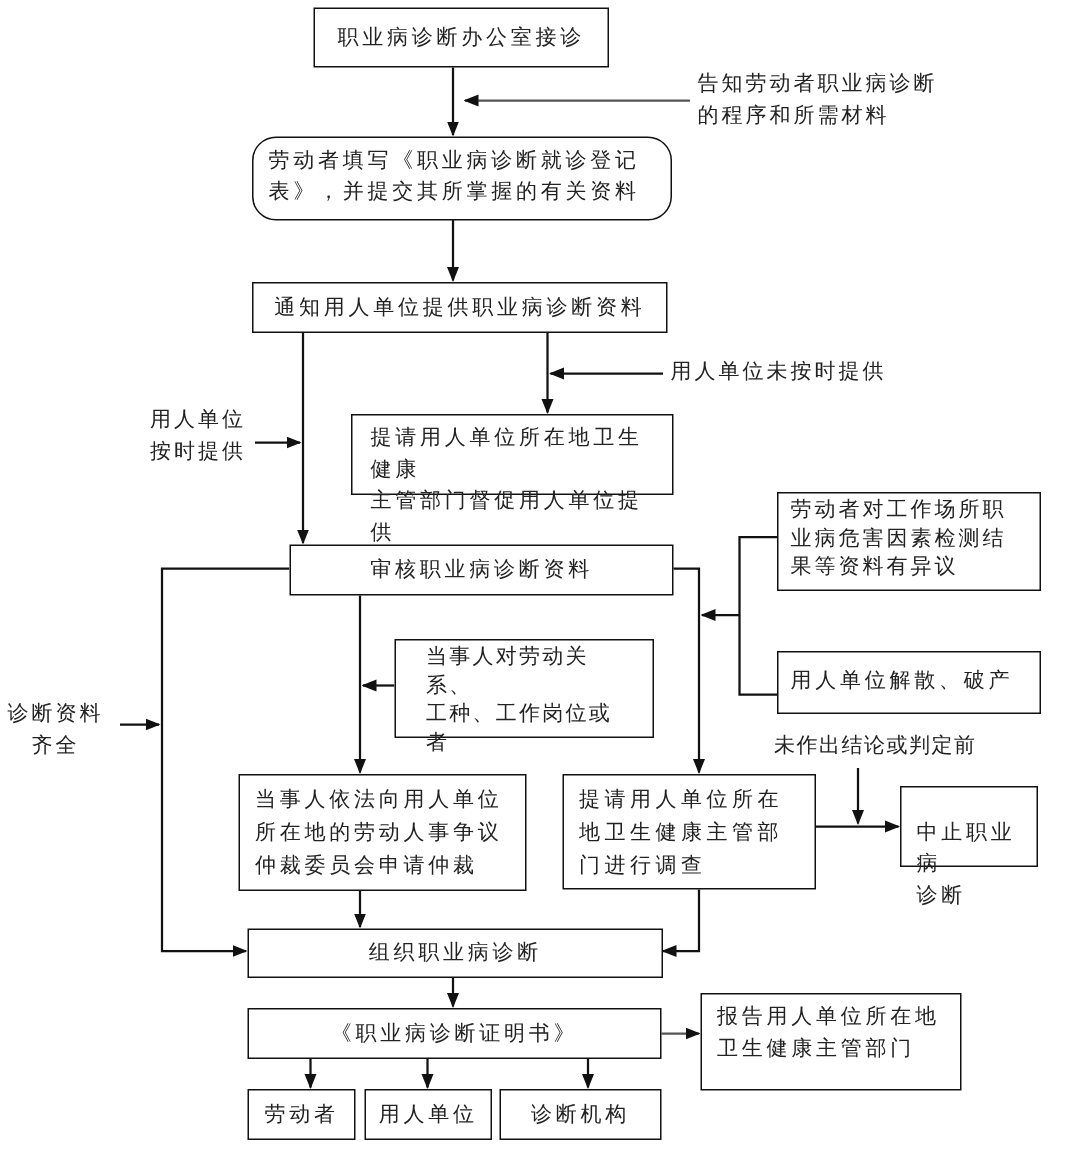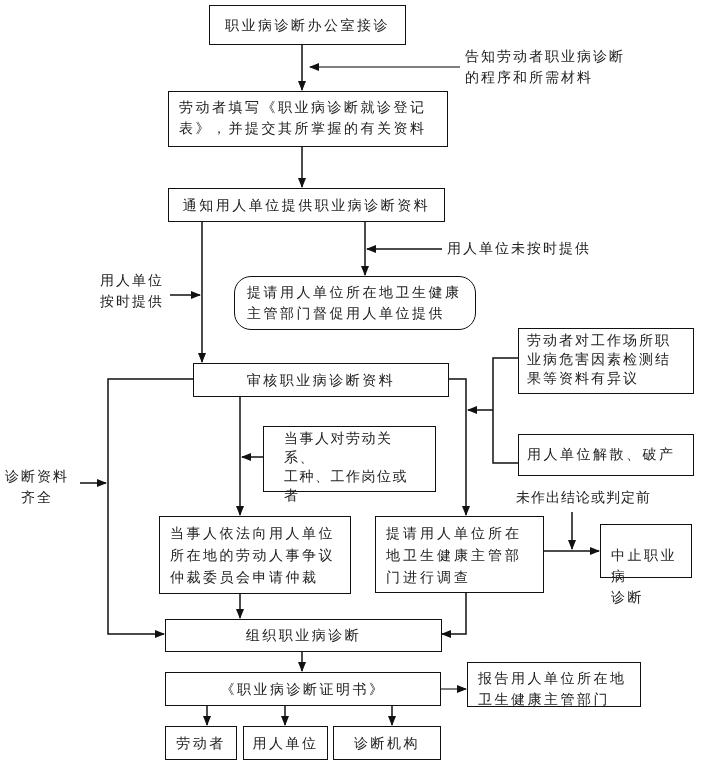--- a/index.html
+++ b/index.html
@@ -59,30 +59,30 @@
     <line x1="207" y1="705" x2="207" y2="725" marker-end="url(#ah)"></line>
     <line x1="285" y1="705" x2="285" y2="725" marker-end="url(#ah)"></line>
     <line x1="392" y1="705" x2="392" y2="725" marker-end="url(#ah)"></line>
   </g>
 </svg>
 
 <div class="box center" style="left:209px;top:5px;width:197px;height:40px;">
   <span>职业病诊断办公室接诊</span>
 </div>
 
-<div class="box left" style="left:168px;top:91px;width:280px;height:56px;padding:5px 10px;">
+<div class="box left" style="left:168px;top:91px;width:280px;height:56px;padding:5px 10px;border-radius:16px;">
   <div>劳动者填写《职业病诊断就诊登记</div>
   <div>表》，并提交其所掌握的有关资料</div>
 </div>
 
 <div class="box center" style="left:168px;top:188px;width:277px;height:34px;">
   <span>通知用人单位提供职业病诊断资料</span>
 </div>
 
-<div class="box left" style="left:234px;top:276px;width:242px;height:54px;padding:5px 12px;border-radius:17px;">
+<div class="box left" style="left:234px;top:276px;width:215px;height:54px;padding:5px 12px;">
   <div>提请用人单位所在地卫生健康</div>
   <div>主管部门督促用人单位提供</div>
 </div>
 
 <div class="box center" style="left:193px;top:363px;width:256px;height:34px;">
   <span>审核职业病诊断资料</span>
 </div>
 
 <div class="box left" style="left:518px;top:328px;width:176px;height:66px;padding:2px 8px;line-height:19px;letter-spacing:2px;">
   <div>劳动者对工作场所职</div>
@@ -117,21 +117,21 @@
 </div>
 
 <div class="box center" style="left:165px;top:619px;width:277px;height:33px;">
   <span>组织职业病诊断</span>
 </div>
 
 <div class="box center" style="left:165px;top:672px;width:276px;height:34px;">
   <span>《职业病诊断证明书》</span>
 </div>
 
-<div class="box left" style="left:467px;top:662px;width:174px;height:45px;padding:5px 10px;">
+<div class="box left" style="left:467px;top:662px;width:174px;height:65px;padding:5px 10px;">
   <div>报告用人单位所在地</div>
   <div>卫生健康主管部门</div>
 </div>
 
 <div class="box center" style="left:165px;top:726px;width:72px;height:34px;">
   <span>劳动者</span>
 </div>
 <div class="box center" style="left:243px;top:726px;width:85px;height:34px;">
   <span>用人单位</span>
 </div>

